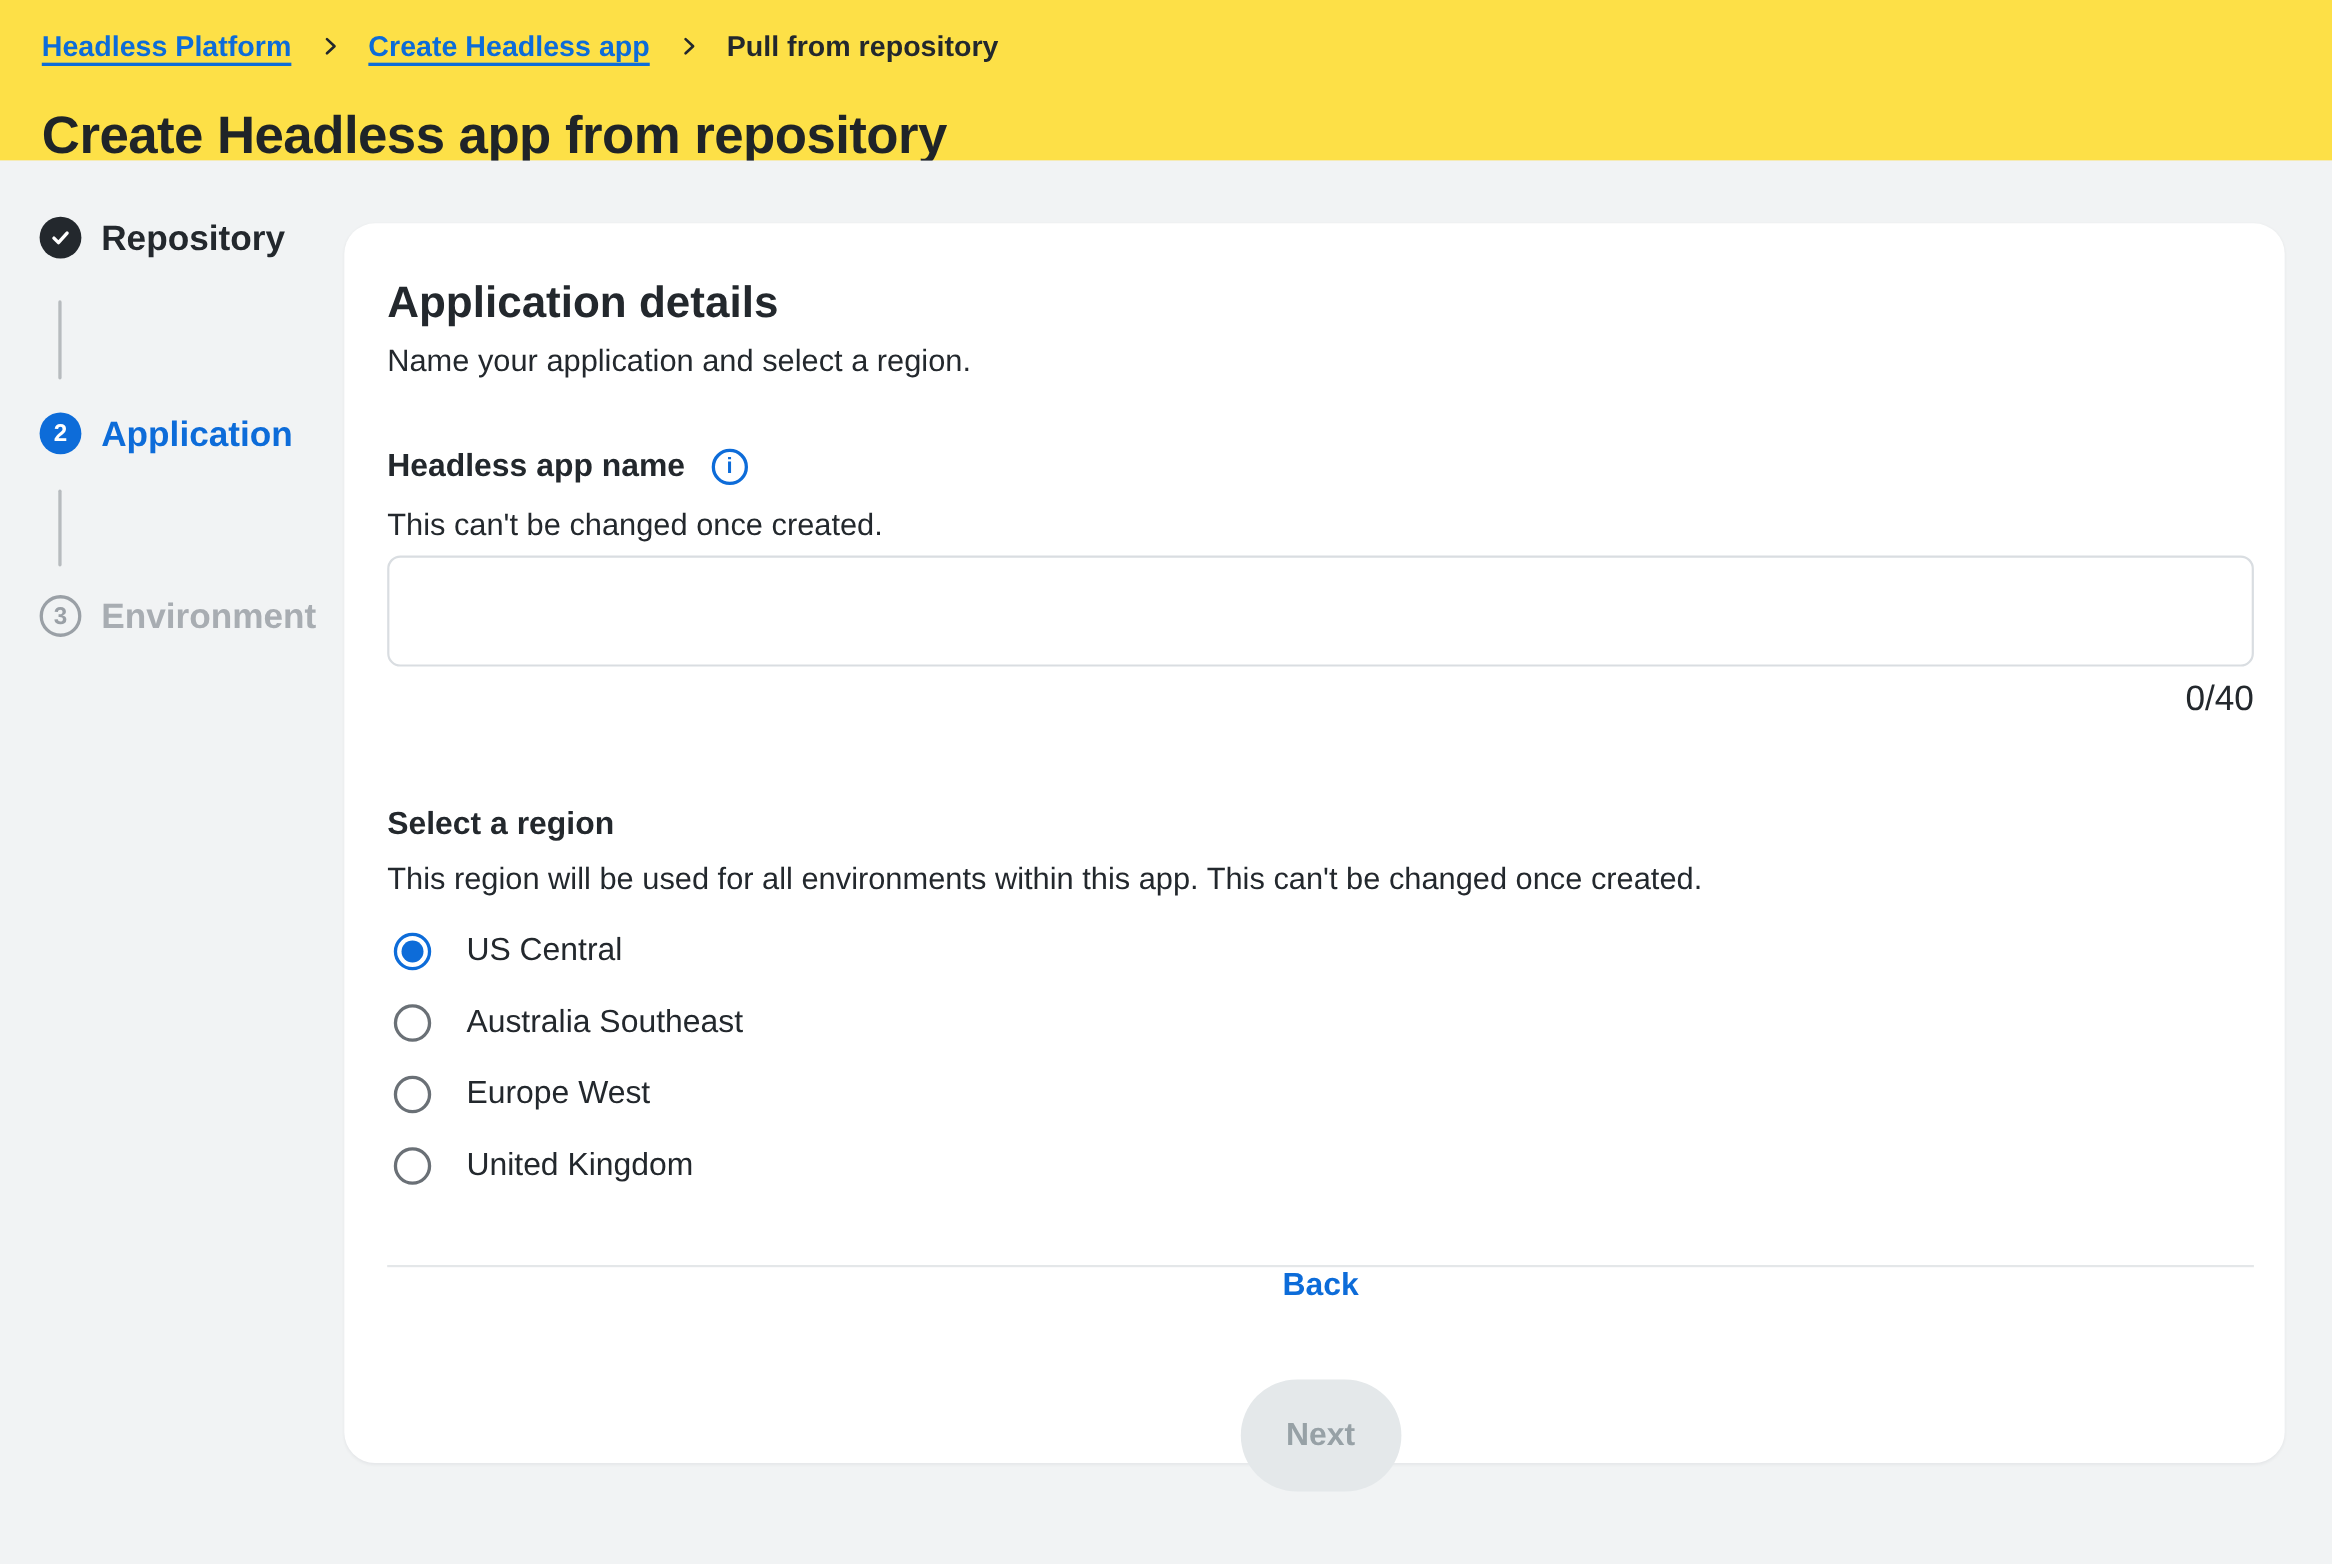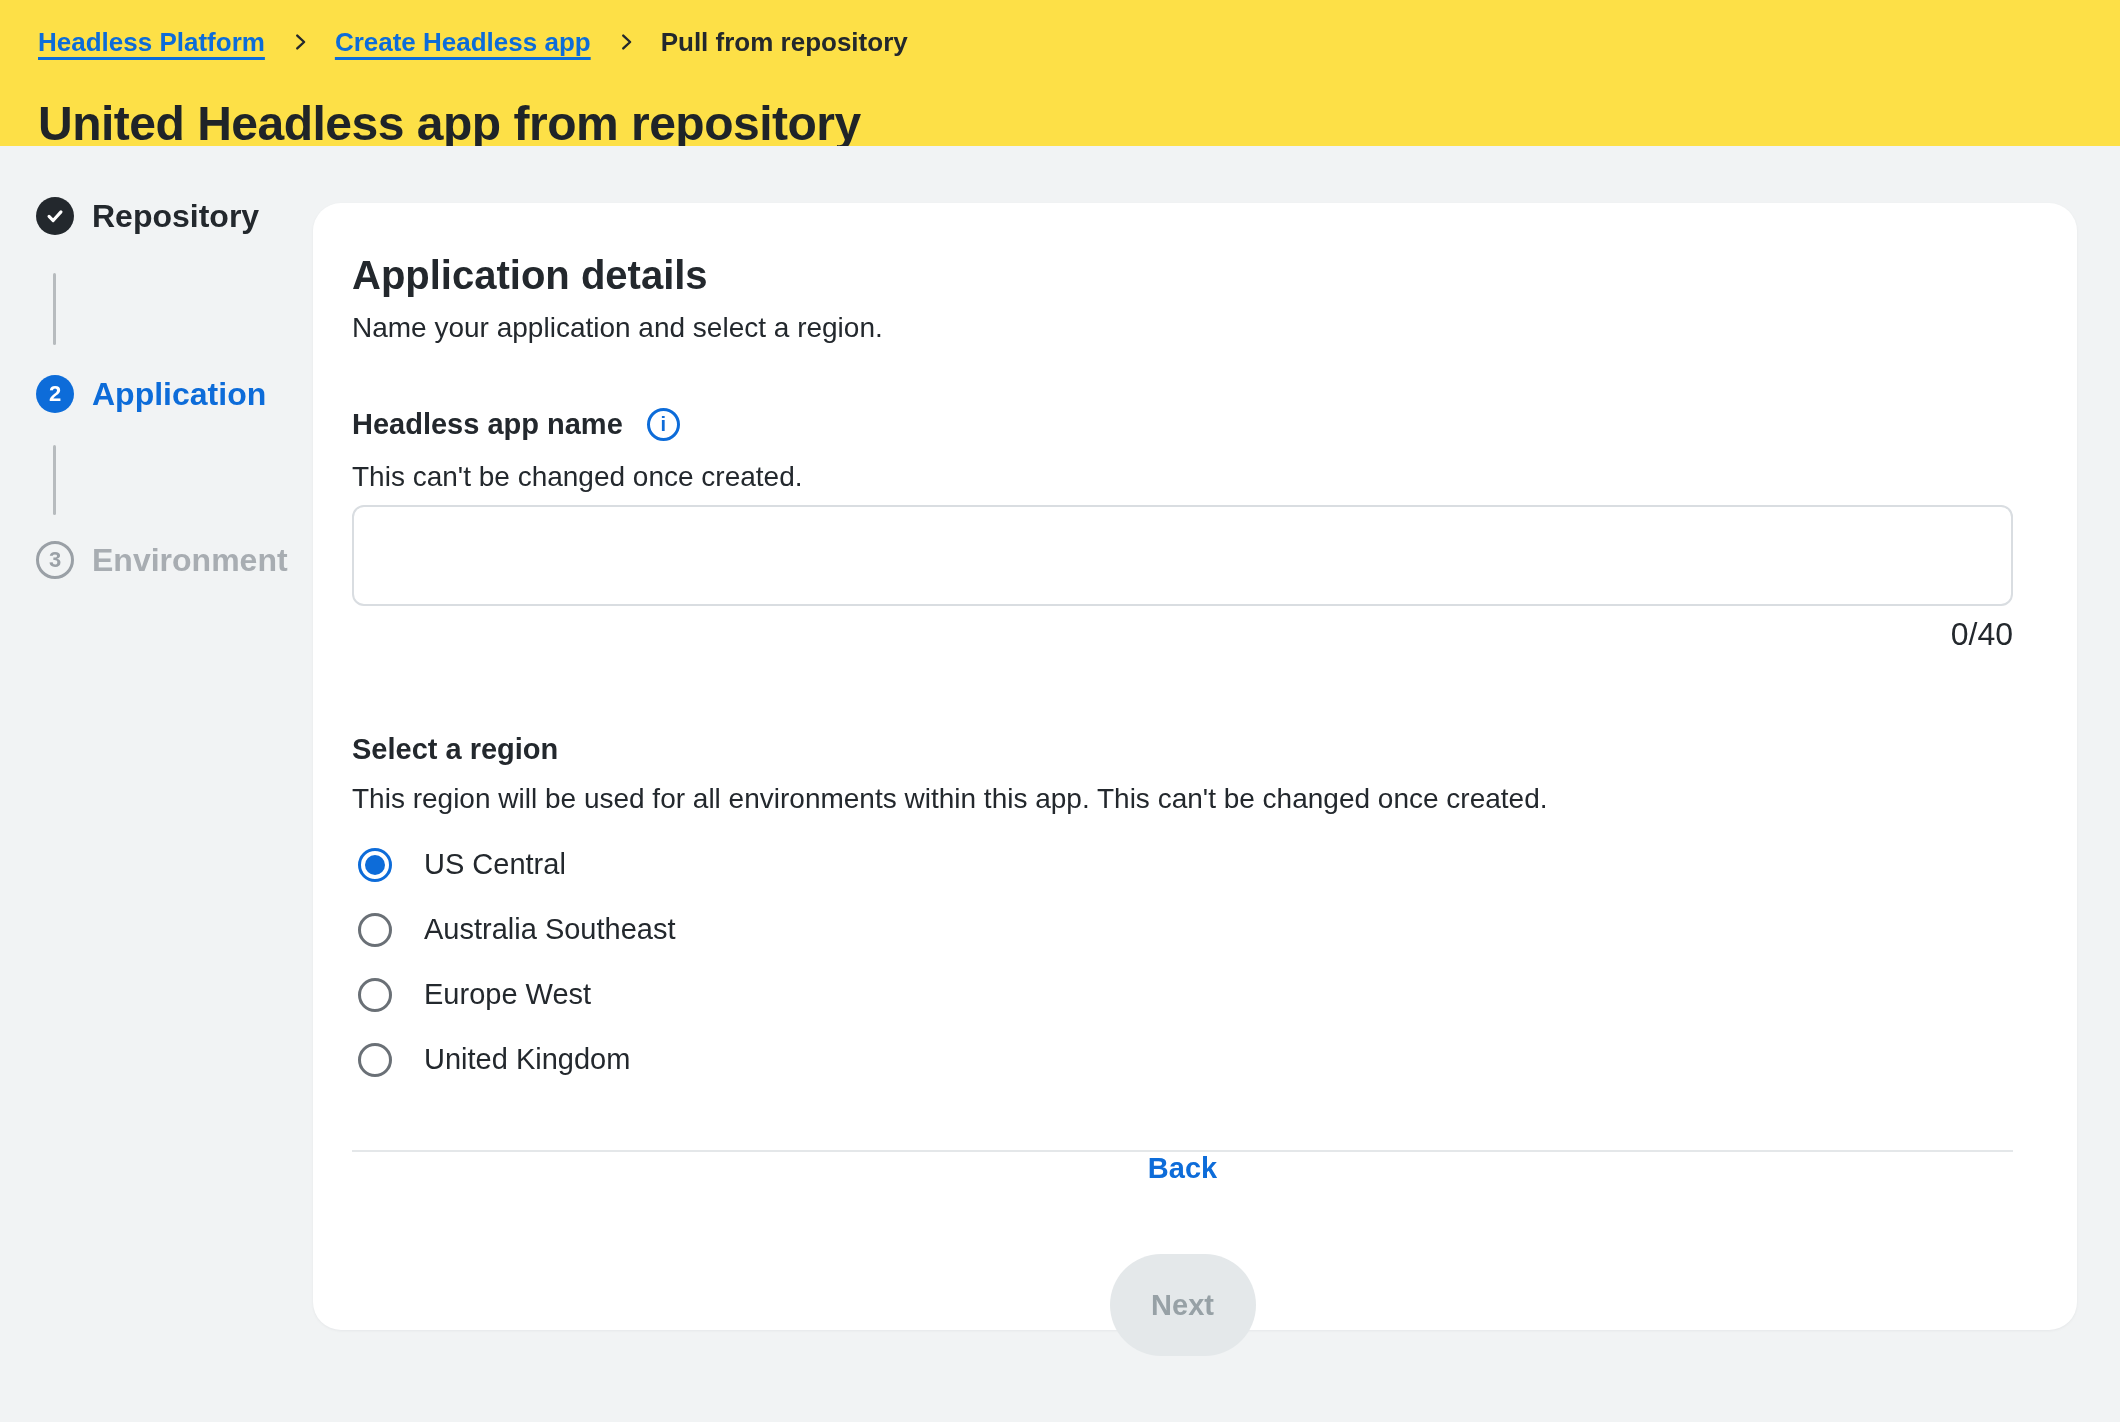--- a/index.html
+++ b/index.html
@@ -49,21 +49,21 @@
   .step-3 .step-label { color:#a8adb2; }
   .connector { position:absolute; left:53px; width:3px; background:#b7bbbe; border-radius:2px; }
   .connector-1 { top:127px; height:72px; }
   .connector-2 { top:299px; height:70px; }
 
   
   .card {
     position:absolute; left:313px; top:57px; width:1764px; height:1127px;
     background:#ffffff; border-radius:28px;
     box-shadow:0 1px 3px rgba(16,24,32,0.05);
-    padding:0 64px 0 39px;
+    padding:0 28px 0 39px;
   }
   .card-title { margin-top:48px; font-size:40px; line-height:48px; font-weight:700; color:#23282d; }
   .card-subtitle { margin-top:10px; font-size:28px; line-height:38px; color:#23282d; }
 
   .field-label-row { margin-top:58px; display:flex; align-items:center; gap:24px; height:38px; }
   .field-label { font-size:29px; font-weight:700; color:#23282d; }
   .info-icon {
     width:33px; height:33px; border-radius:50%; border:3px solid #0d6cd9;
     display:flex; align-items:center; justify-content:center;
     color:#0d6cd9; font-size:20px; font-weight:700; cursor:pointer; flex:0 0 33px;
@@ -117,21 +117,21 @@
         </svg>
     </span>
     <a class="crumb-link">Create Headless app</a>
     <span class="crumb-sep">
       <svg width="22" height="22" viewBox="0 0 24 24" fill="none">
           <path d="M9 5 L16.5 12 L9 19" stroke="#23282d" stroke-width="2.6" stroke-linecap="round" stroke-linejoin="round"></path>
         </svg>
     </span>
     <span class="crumb-current">Pull from repository</span>
   </nav>
-  <h1 class="page-title">United Headless app from repository</h1>
+  <h1 class="page-title">Create Headless app from repository</h1>
 </div>
 
 <div class="content">
 
   <div class="step step-1">
     <span class="step-circle done">
       <svg width="22" height="22" viewBox="0 0 24 24" fill="none">
           <path d="M5.5 12.5 L10 17 L18.5 7.5" stroke="#ffffff" stroke-width="3.4" stroke-linecap="round" stroke-linejoin="round"></path>
         </svg>
     </span>

